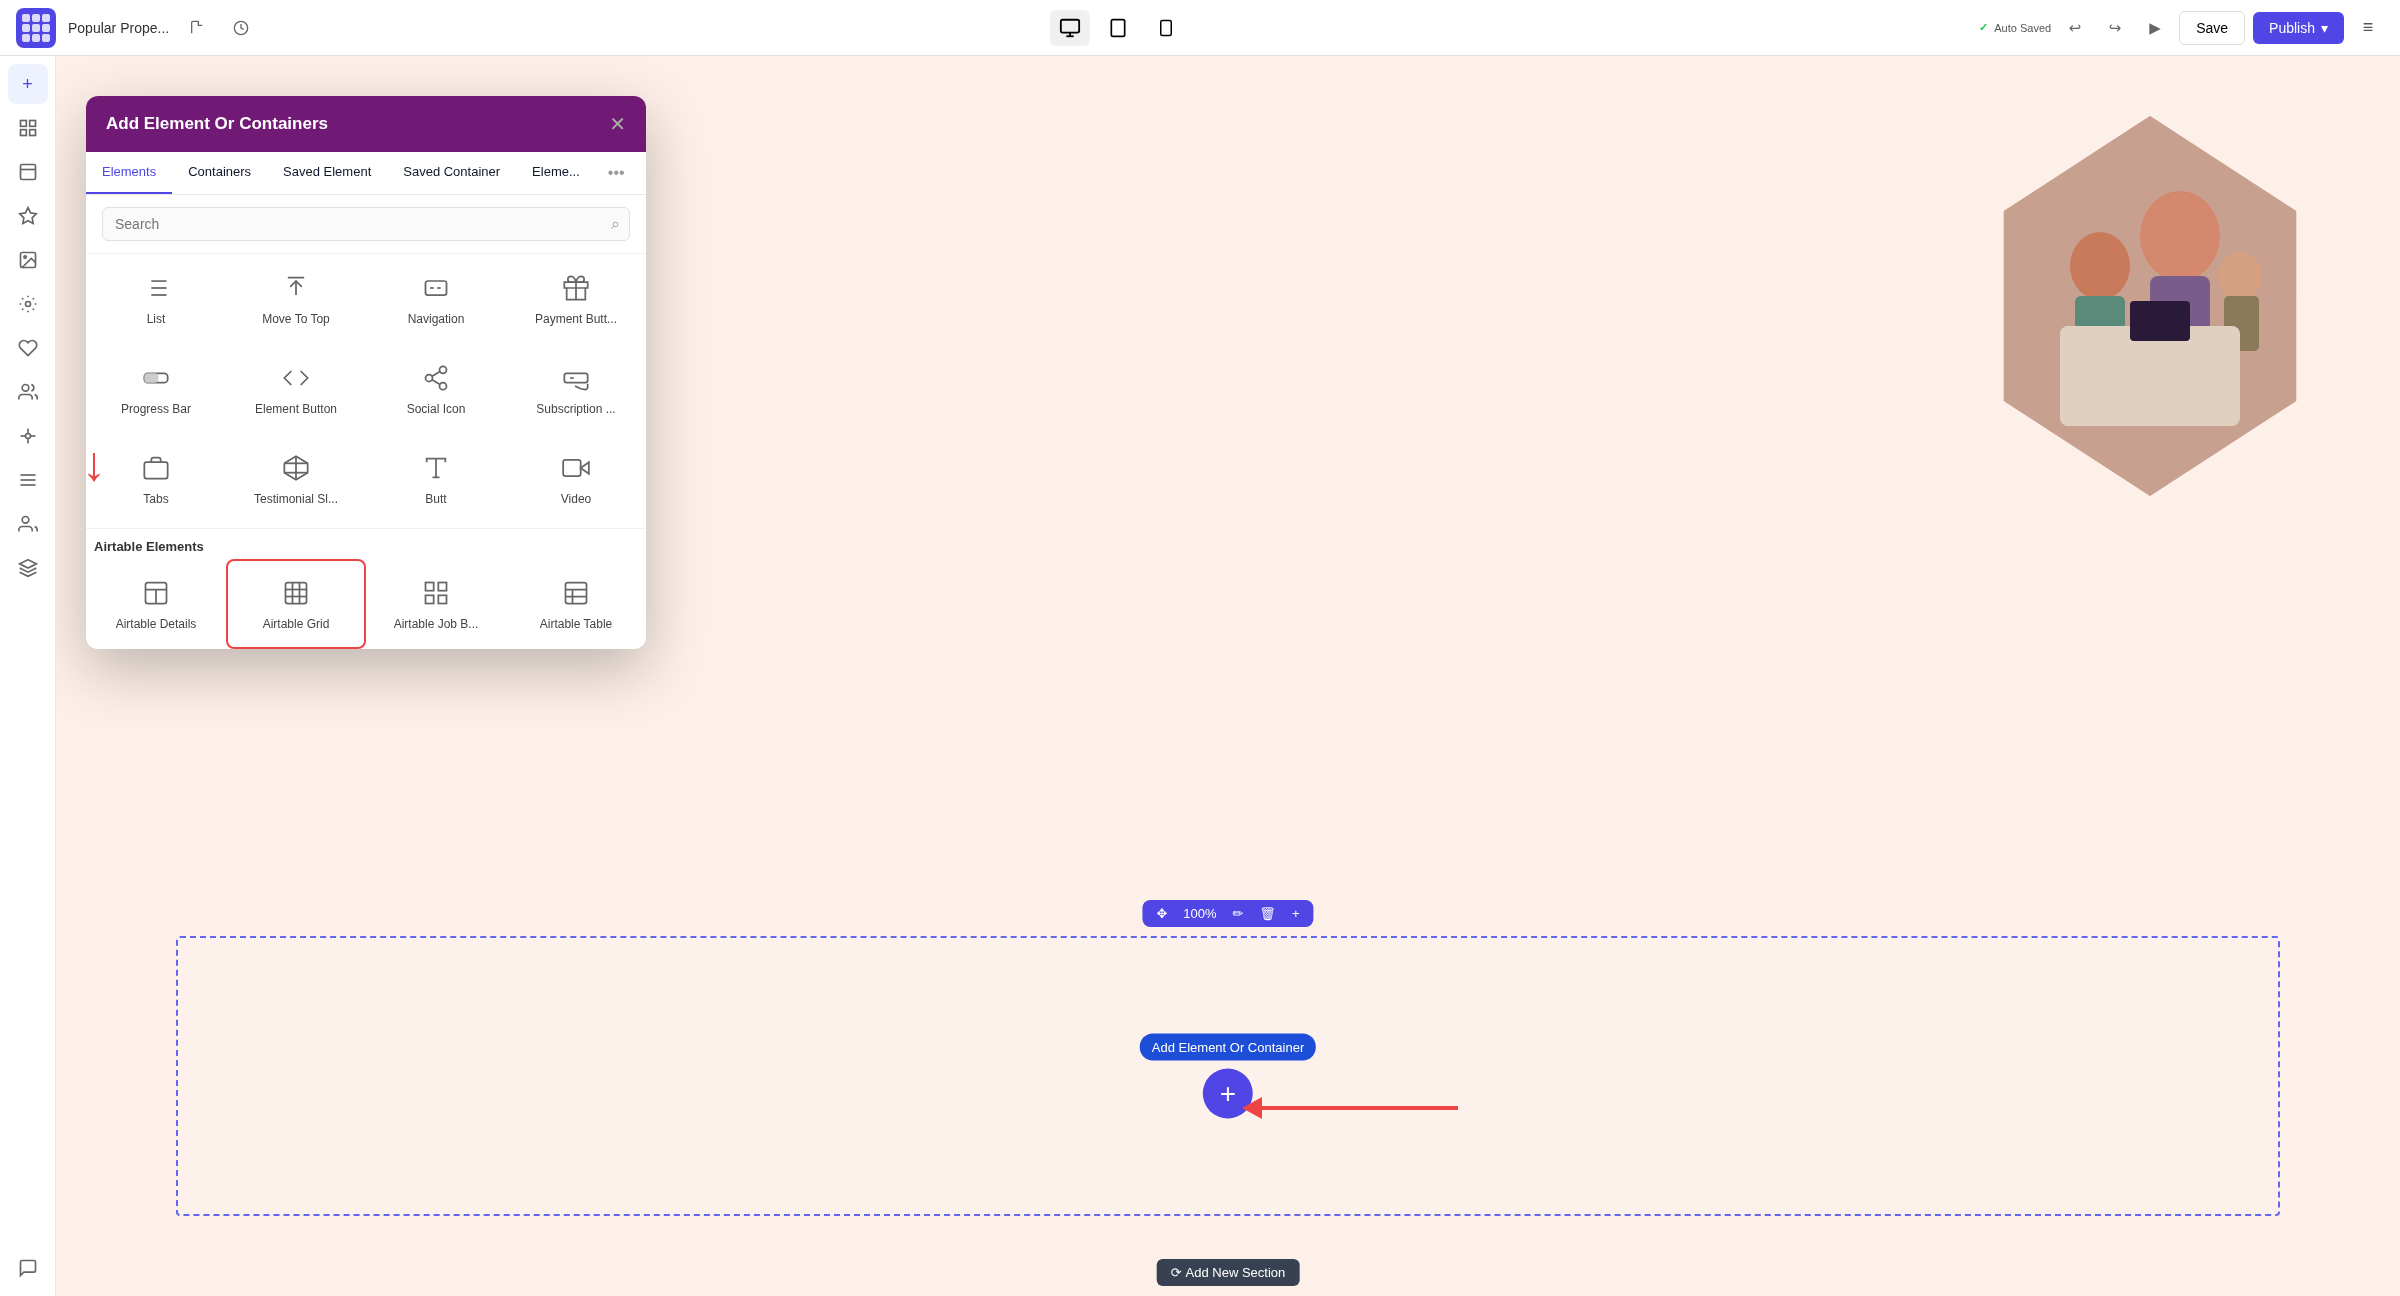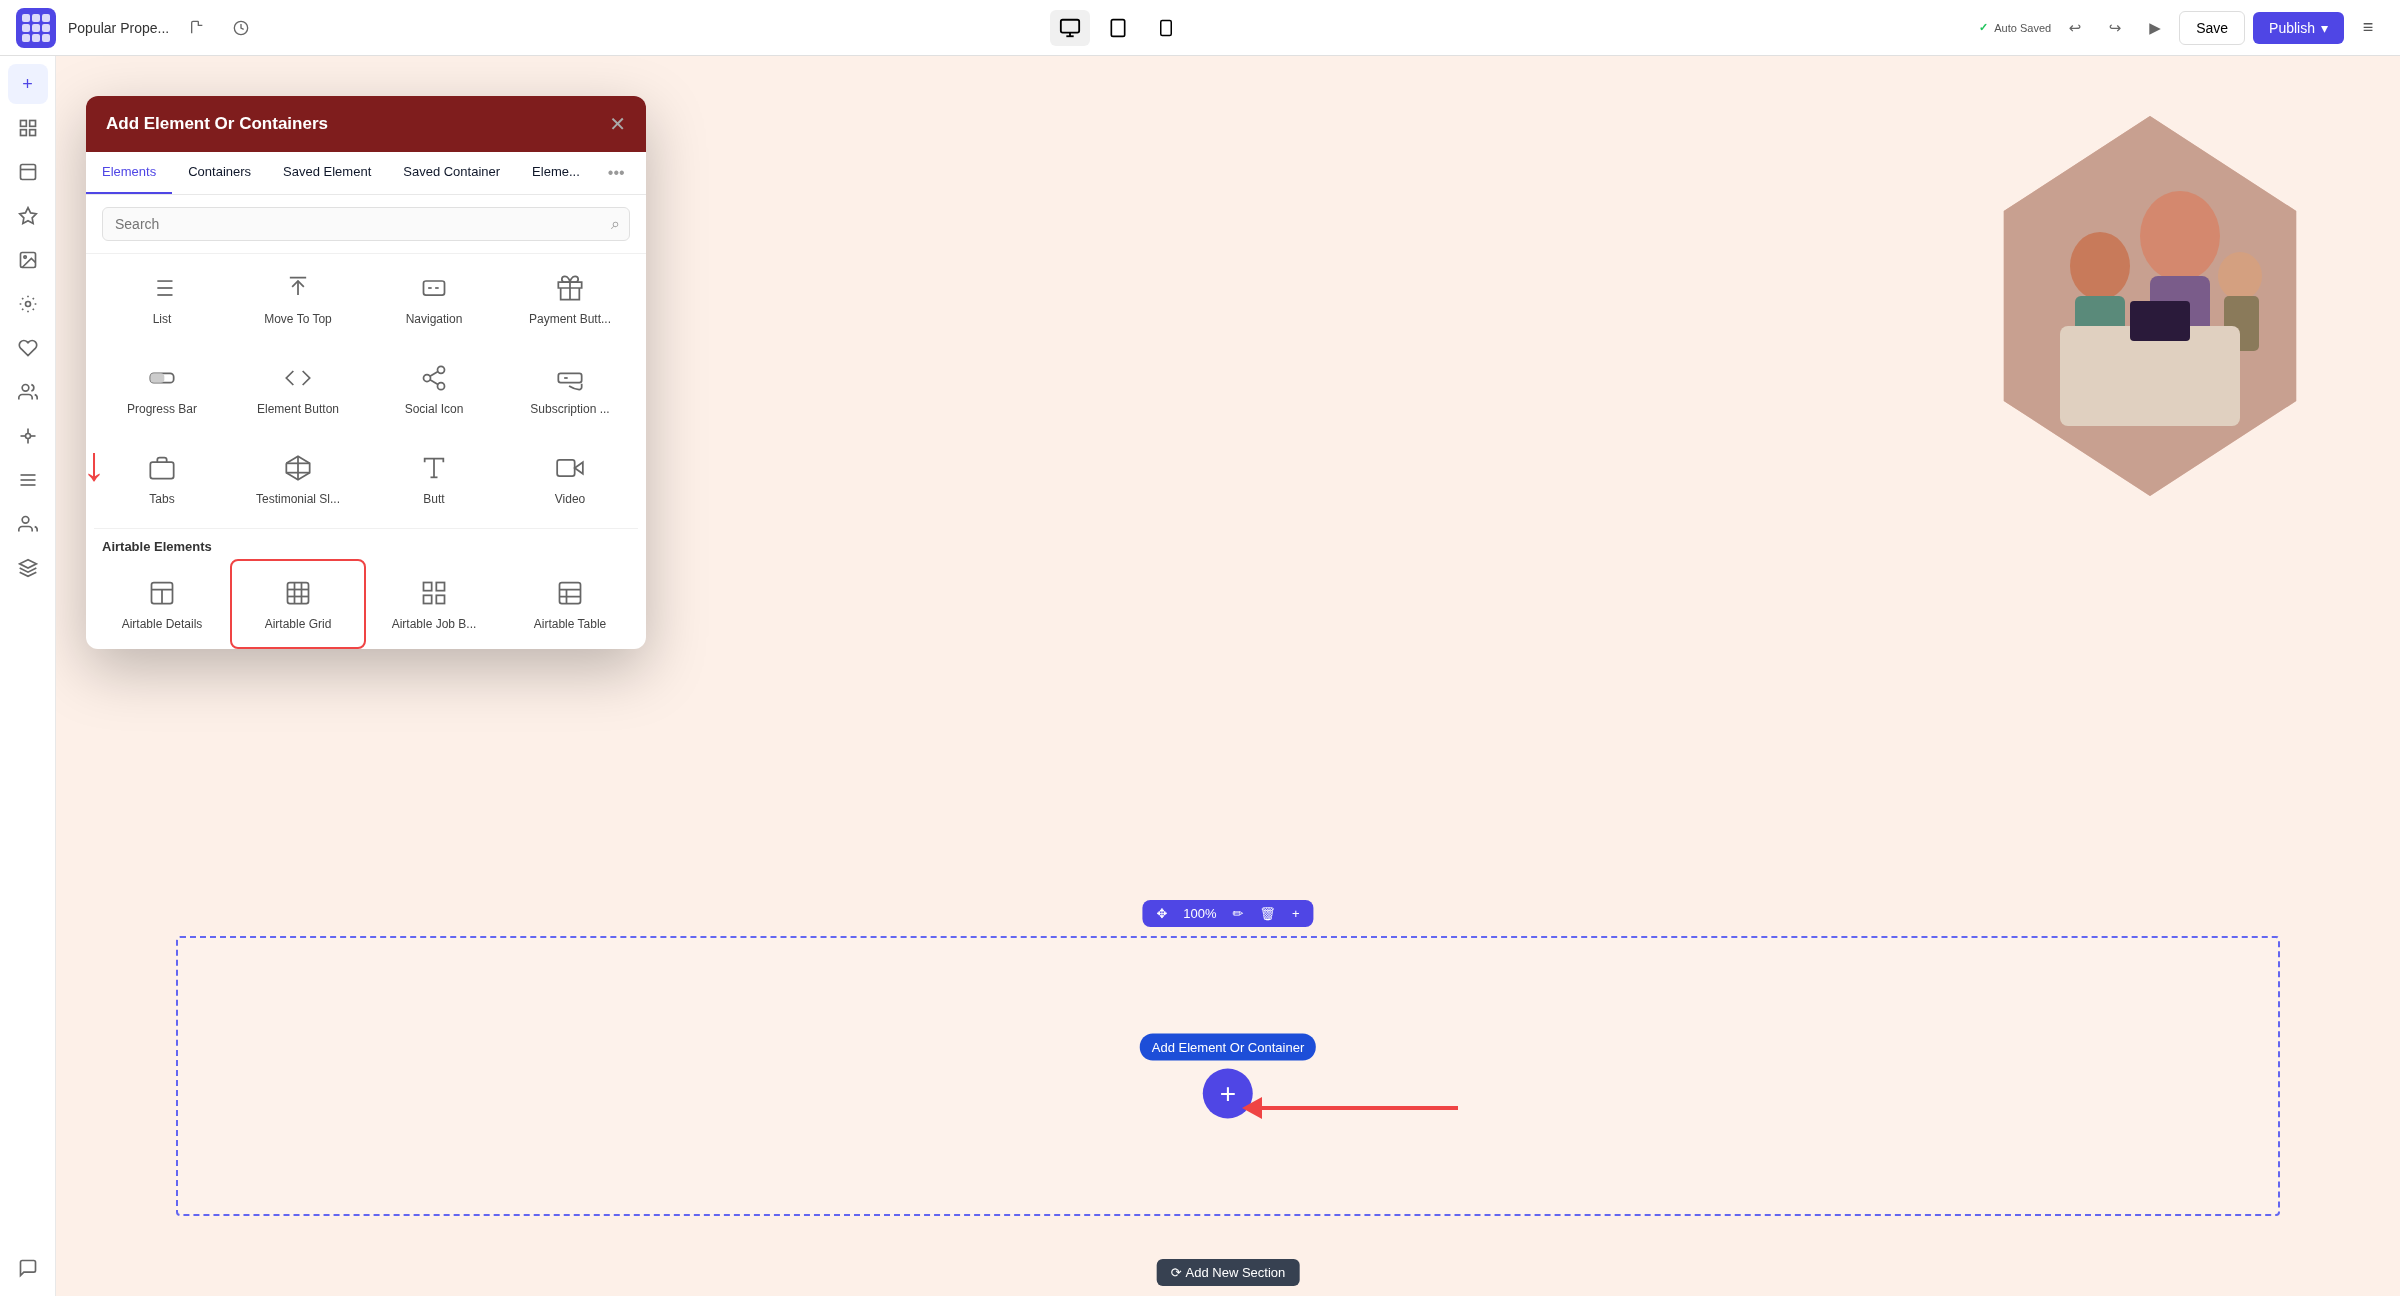--- a/index.html
+++ b/index.html
@@ -102,21 +102,21 @@
       position: fixed; top: 56px; left: 56px; bottom: 0; width: 660px;
       z-index: 800; pointer-events: none;
     }
     .modal {
       position: absolute; top: 40px; left: 30px;
       width: 560px; background: #fff; border-radius: 12px;
       box-shadow: 0 20px 60px rgba(0,0,0,0.25); pointer-events: all;
       overflow: hidden;
     }
     .modal-header {
-      background: #7f1d1d; color: #fff; padding: 16px 20px;
+      background: #701a75; color: #fff; padding: 16px 20px;
       display: flex; align-items: center; justify-content: space-between;
     }
     .modal-title { font-size: 17px; font-weight: 600; }
     .modal-close { color: #aaa; font-size: 20px; cursor: pointer; background: none; border: none; }
 
     
     .modal-tabs {
       border-bottom: 1px solid #e8e8e8;
       display: flex; gap: 0; background: #fff;
     }
@@ -379,21 +379,21 @@
       <div class="modal-tab-more">•••</div>
     </div>
 
     <div class="modal-search">
       <div class="search-wrap">
         <input class="search-box" type="text" placeholder="Search" style="">
         <span class="search-icon">⌕</span>
       </div>
     </div>
 
-    <div style="padding: 0 8px; overflow-y: auto; max-height: 460px;">
+    <div style="padding: 0 0; overflow-y: auto; max-height: 460px;">
 
       <div style="display: grid; grid-template-columns: repeat(4, 1fr);">
         <div class="grid-item">
           <div class="grid-item-icon">
             <svg width="28" height="28" viewBox="0 0 24 24" fill="none" stroke="#666" stroke-width="1.5">
                 <line x1="8" y1="6" x2="21" y2="6"></line>
                 <line x1="8" y1="12" x2="21" y2="12"></line>
                 <line x1="8" y1="18" x2="21" y2="18"></line>
                 <line x1="3" y1="6" x2="3.01" y2="6"></line>
                 <line x1="3" y1="12" x2="3.01" y2="12"></line>

